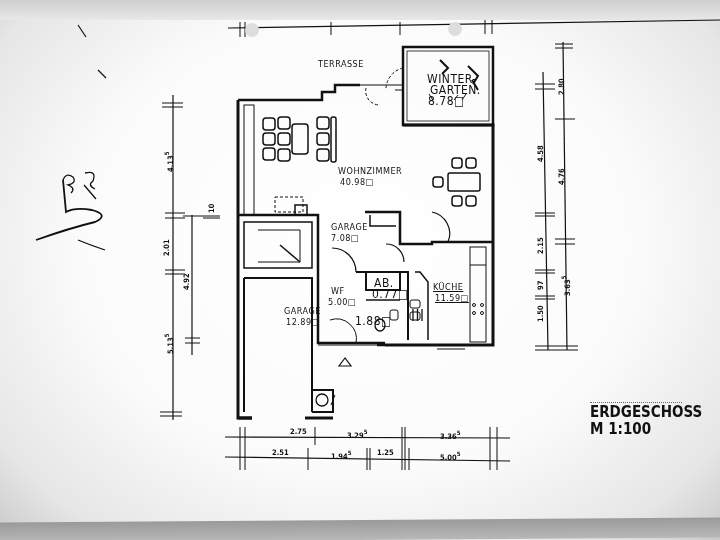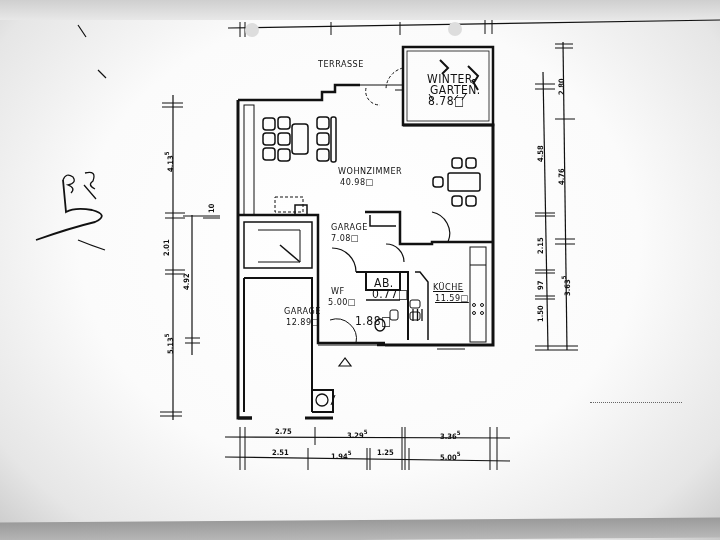--- a/index.html
+++ b/index.html
@@ -202,21 +202,21 @@
   <div class="lbl" style="left:433px;top:282px;text-decoration:underline;">
       <div>KÜCHE</div>
       <div style="padding-left:2px">11.59□</div>
     </div>
   <div class="lbl" style="left:284px;top:306px;">
       <div>GARAGE</div>
       <div style="padding-left:2px">12.89□</div>
     </div>
   <div class="lbl" style="left:411px;top:299px;font-size:15px;margin-top:12px;">III</div>
 
-  <div class="dim" style="left:275px;top:428px;"><span>2.75</span></div>
+  <div class="dim" style="left:290px;top:428px;"><span>2.75</span></div>
   <div class="dim" style="left:347px;top:428px;"><span>3.29</span><span class="sup">5</span></div>
   <div class="dim" style="left:440px;top:429px;"><span>3.36</span><span class="sup">5</span></div>
   <div class="dim" style="left:272px;top:449px;"><span>2.51</span></div>
   <div class="dim" style="left:331px;top:449px;"><span>1.94</span><span class="sup">5</span></div>
   <div class="dim" style="left:377px;top:449px;"><span>1.25</span></div>
   <div class="dim" style="left:440px;top:450px;"><span>5.00</span><span class="sup">5</span></div>
 
   <div class="dim vdim" style="left:163px;top:172px;"><span>4.13</span><span class="sup">5</span></div>
   <div class="dim vdim" style="left:163px;top:256px;"><span>2.01</span></div>
   <div class="dim vdim" style="left:163px;top:354px;"><span>5.13</span><span class="sup">5</span></div>
@@ -226,14 +226,16 @@
   <div class="dim vdim" style="left:537px;top:162px;"><span>4.58</span></div>
   <div class="dim vdim" style="left:537px;top:254px;"><span>2.15</span></div>
   <div class="dim vdim" style="left:537px;top:290px;"><span>97</span></div>
   <div class="dim vdim" style="left:537px;top:322px;"><span>1.50</span></div>
   <div class="dim vdim" style="left:558px;top:95px;"><span>2.80</span></div>
   <div class="dim vdim" style="left:558px;top:185px;"><span>4.76</span></div>
   <div class="dim vdim" style="left:560px;top:296px;"><span>3.63</span><span class="sup">5</span></div>
 
   <div id="title">
     <div style="border-top:1px dotted #666;width:92px;margin-bottom:1px;"></div>
+    <div>ERDGESCHOSS</div>
+    <div>M 1:100</div>
   </div>
 </div>
 
 </body></html>

